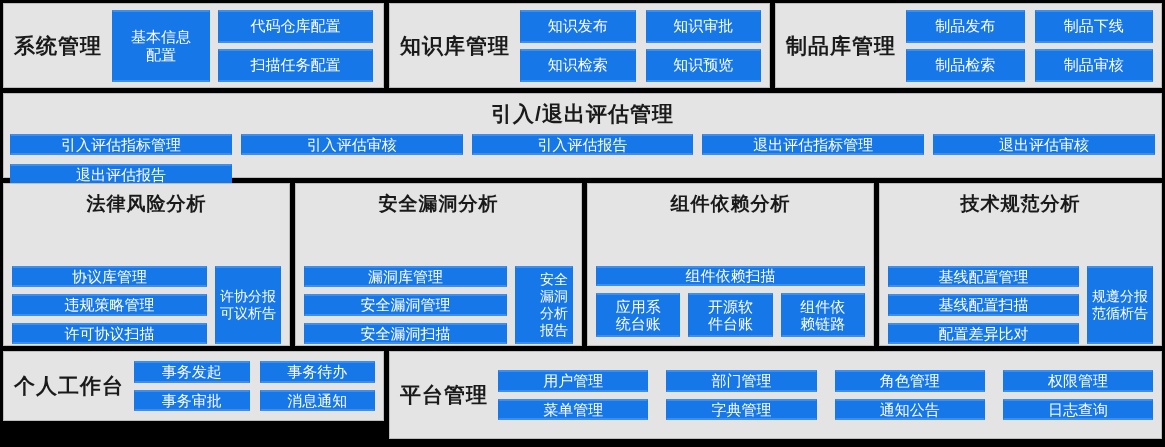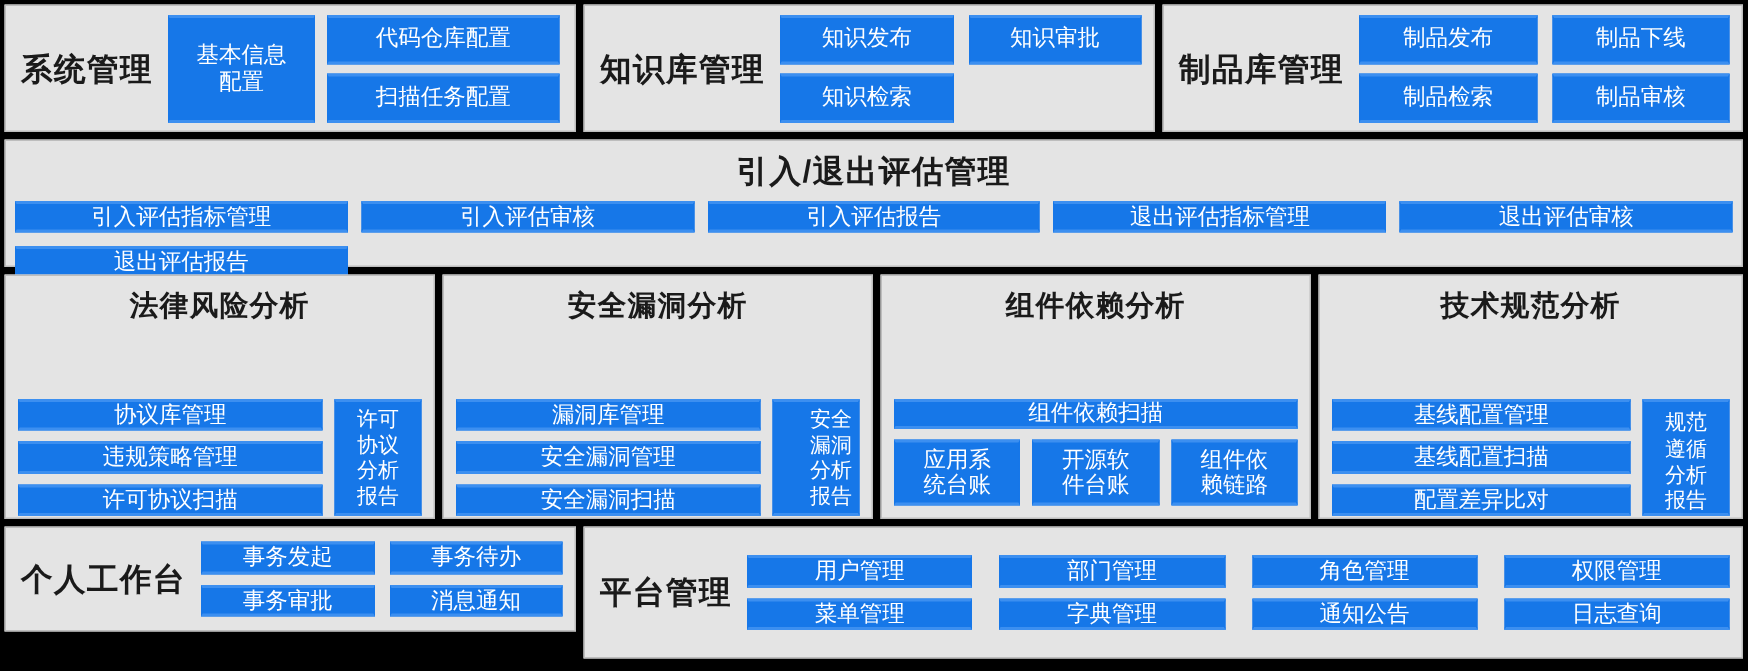--- a/index.html
+++ b/index.html
@@ -169,20 +169,21 @@
         <div class="btn b3">扫描任务配置</div>
       </div>
     </div>
 
     <div class="panel" id="panel-knowledge">
       <div class="side-title">知识库管理</div>
       <div class="btn-grid">
         <div class="btn">知识发布</div>
         <div class="btn">知识审批</div>
         <div class="btn">知识检索</div>
+        <div class="btn">知识预览</div>
       </div>
     </div>
 
     <div class="panel" id="panel-product">
       <div class="side-title">制品库管理</div>
       <div class="btn-grid">
         <div class="btn">制品发布</div>
         <div class="btn">制品下线</div>
         <div class="btn">制品检索</div>
         <div class="btn">制品审核</div>
@@ -208,21 +209,21 @@
   <div class="row">
 
     <div class="panel centered ana" id="panel-law">
       <div class="ana-title">法律风险分析</div>
       <div class="ana-body">
         <div class="ana-main">
           <div class="btn">协议库管理</div>
           <div class="btn">违规策略管理</div>
           <div class="btn">许可协议扫描</div>
         </div>
-        <div class="btn ana-side" style="display: flex; flex-direction: column; align-items: center; justify-content: center;"><span>许可</span><span>协议</span><span>分析</span><span>报告</span></div>
+        <div class="btn ana-side" style="display: flex; flex-direction: row; align-items: center; justify-content: center;"><span>许可</span><span>协议</span><span>分析</span><span>报告</span></div>
       </div>
     </div>
 
     <div class="panel centered ana" id="panel-vuln">
       <div class="ana-title">安全漏洞分析</div>
       <div class="ana-body">
         <div class="ana-main">
           <div class="btn">漏洞库管理</div>
           <div class="btn">安全漏洞管理</div>
           <div class="btn">安全漏洞扫描</div>
@@ -249,21 +250,21 @@
     </div>
 
     <div class="panel centered ana" id="panel-tech">
       <div class="ana-title">技术规范分析</div>
       <div class="ana-body">
         <div class="ana-main">
           <div class="btn">基线配置管理</div>
           <div class="btn">基线配置扫描</div>
           <div class="btn">配置差异比对</div>
         </div>
-        <div class="btn ana-side" style="display: flex; flex-direction: column; align-items: center; justify-content: flex-end;"><span>规范</span><span>遵循</span><span>分析</span><span>报告</span></div>
+        <div class="btn ana-side" style="display: flex; flex-direction: row; align-items: center; justify-content: flex-end;"><span>规范</span><span>遵循</span><span>分析</span><span>报告</span></div>
       </div>
     </div>
 
   </div>
 
   <div class="row">
 
     <div class="panel" id="panel-workbench">
       <div class="side-title">个人工作台</div>
       <div class="btn-grid">

